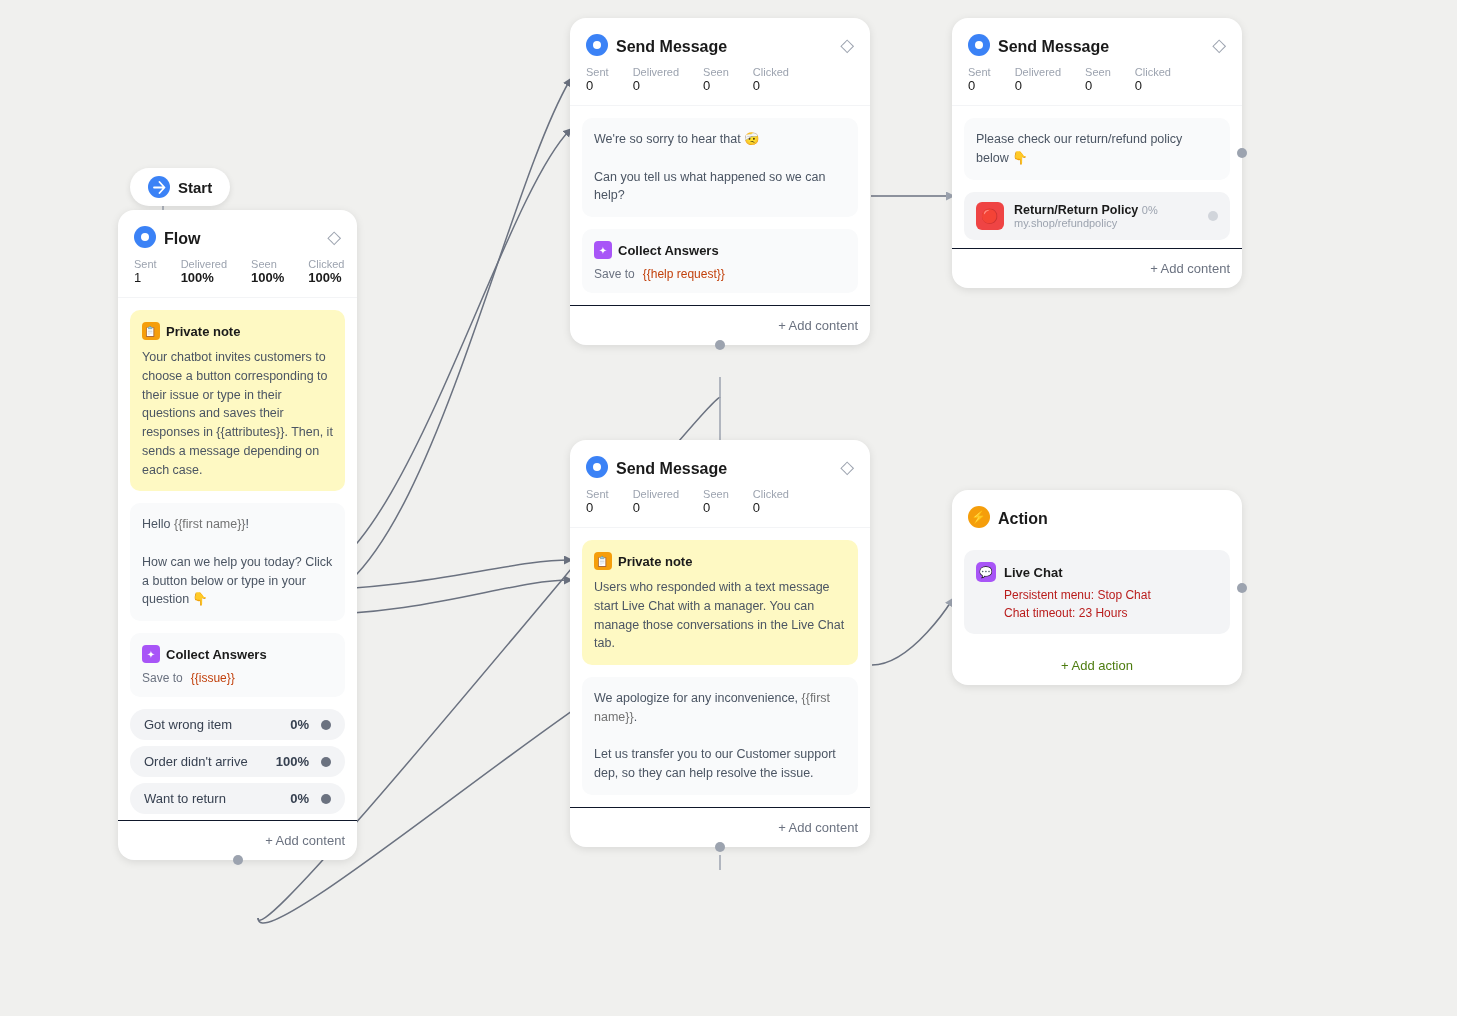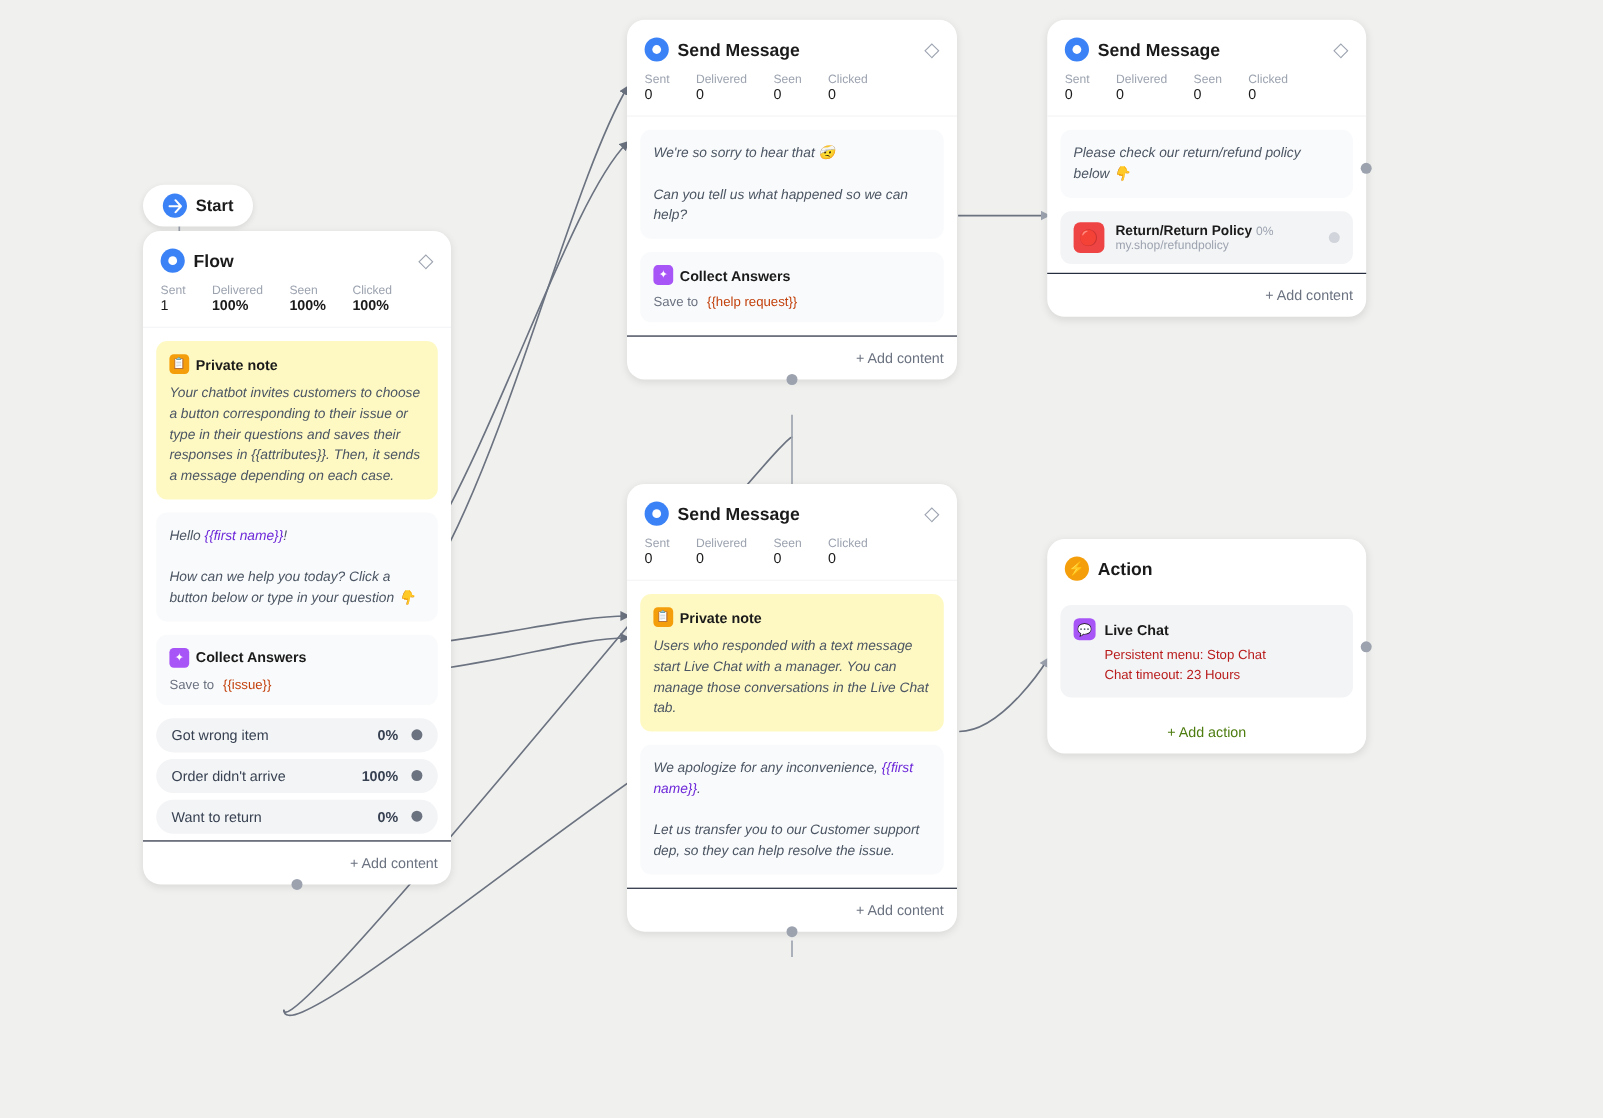--- a/index.html
+++ b/index.html
@@ -111,24 +111,23 @@
       font-size: 11px;
     }
     .block-icon.yellow-bg { background: #f59e0b; }
     .block-icon.purple-bg { background: #a855f7; }
     .block-title { font-size: 13px; font-weight: 600; color: #1a1a1a; }
 
     .block-text {
       font-size: 12.5px;
       color: #4b5563;
       line-height: 1.5;
-      font-style: italic;
-    }
-
-    .template-var { color: #6d28d9; }
+    }
+
+    .template-var { color: #737373; }
 
     
     .collect-block {
       margin: 12px;
       border-radius: 10px;
       padding: 12px;
       background: #f9fafb;
     }
     .save-to-row {
       display: flex; align-items: center; gap: 8px;
@@ -284,21 +283,21 @@
 
   <div class="start-node" style="left:130px; top:168px;">
     <div class="start-icon">
       <svg viewBox="0 0 13 13" fill="none" xmlns="http://www.w3.org/2000/svg">
         <path d="M6.5 1L11.5 6.5L6.5 12M1 6.5H11" stroke="white" stroke-width="1.8" stroke-linecap="round" stroke-linejoin="round"></path>
       </svg>
     </div>
     <span class="start-label">Start</span>
   </div>
 
-  <div class="node" style="left:130px; top:210px; width:280px;">
+  <div class="node" style="left:118px; top:210px; width:239px;">
     <div class="node-header">
       <div class="node-header-icon blue">
         <svg width="12" height="12" viewBox="0 0 12 12" fill="none">
             <circle cx="6" cy="6" r="4" fill="white"></circle>
           </svg>
       </div>
       <span class="node-title">Flow</span>
       <span class="node-tag-icon">◇</span>
     </div>
     <div class="stats-row">

